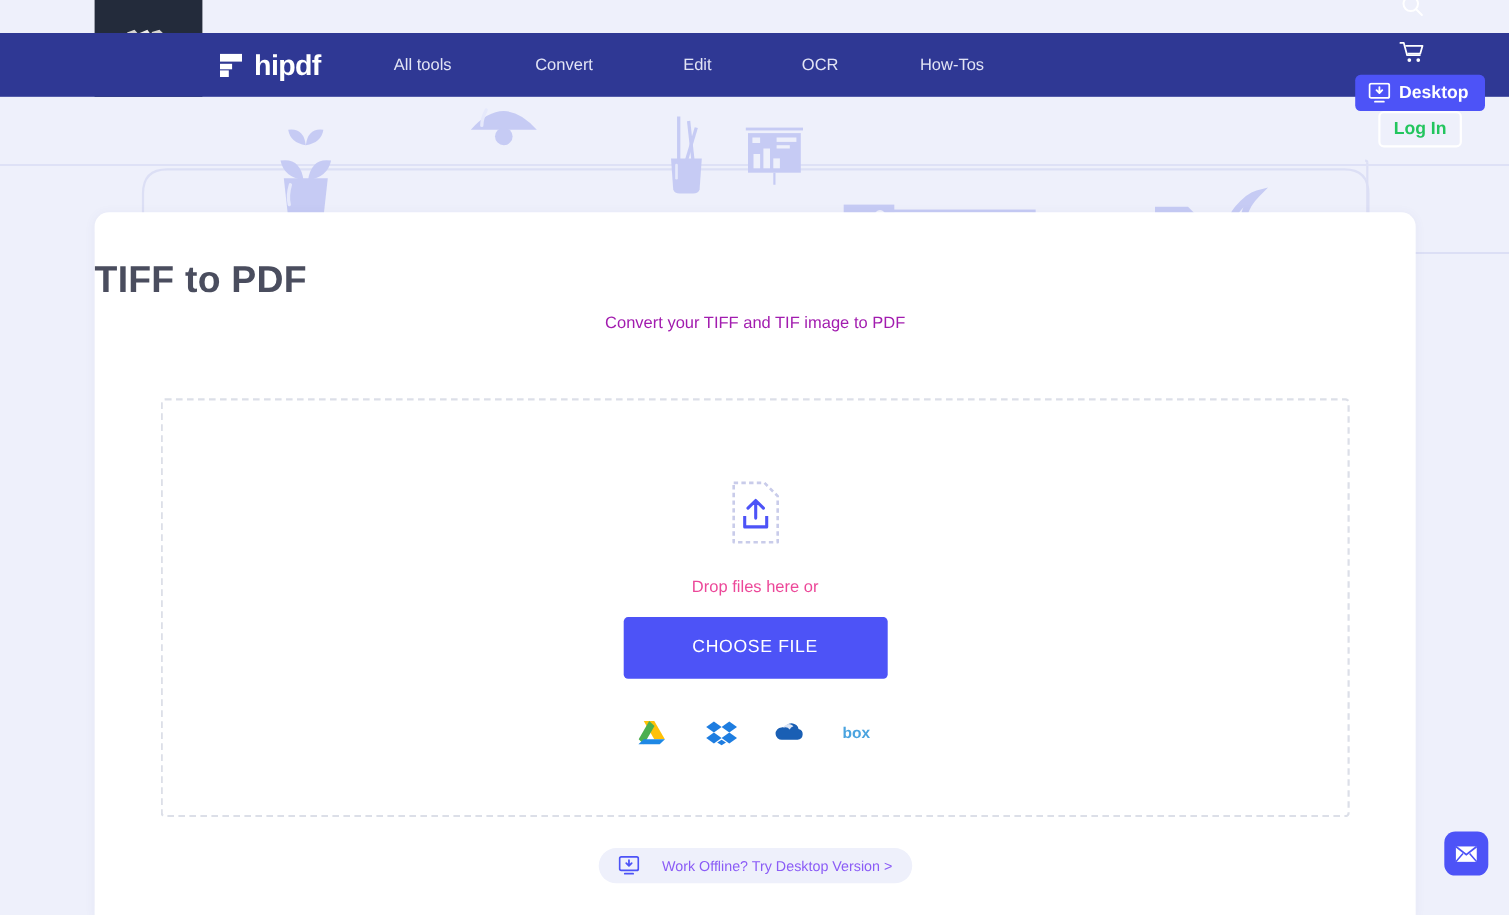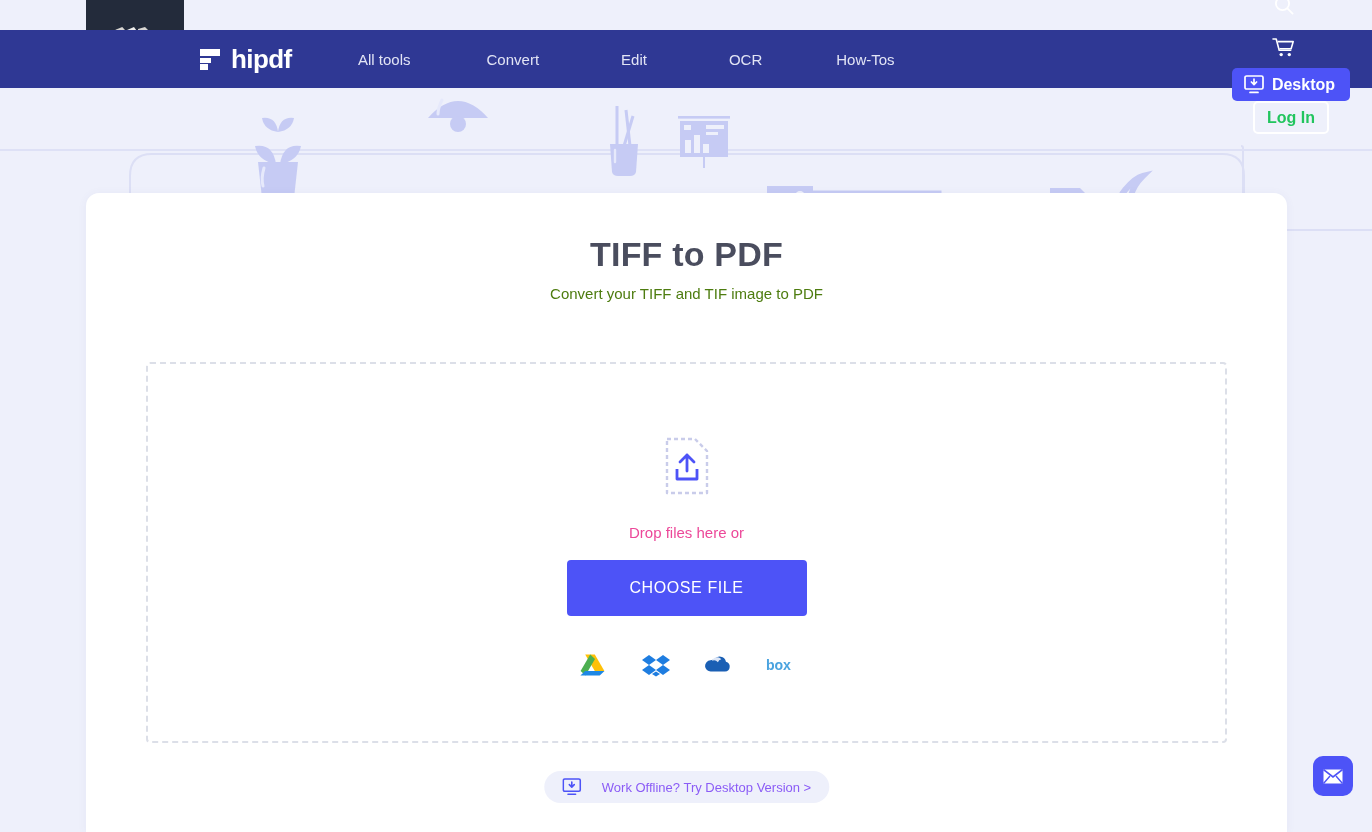--- a/index.html
+++ b/index.html
@@ -57,26 +57,26 @@
   
   .hero-band { position:absolute; top:88px; left:0; width:1372px; height:160px; overflow:hidden; }
 
   
   .card {
     position:absolute; top:193px; left:86px; width:1201px; height:639px;
     background:#fff; border-radius:13px 13px 0 0;
     box-shadow:0 1px 10px rgba(80,90,160,.06);
   }
   .page-title {
-    position:absolute; top:42px; left:0; width:100%; text-align:center;
+    position:absolute; top:42px; left:0; width:100%; 
     font-size:34px; font-weight:bold; color:#4a4d5e; letter-spacing:.2px;
   }
   .page-sub {
     position:absolute; top:92px; left:0; width:100%; text-align:center;
-    font-size:15px; color:#4d7c0f;
+    font-size:15px; color:#a21caf;
   }
 
   .dropzone {
     position:absolute; top:169px; left:60px; width:1081px; height:381px;
     border:2px dashed #dcdfe8; border-radius:4px;
     display:flex; flex-direction:column; align-items:center;
   }
   .upload-icon { margin-top:73px; }
   .drop-text { margin-top:25px; font-size:15px; color:#ec4899; }
   .choose-file {

